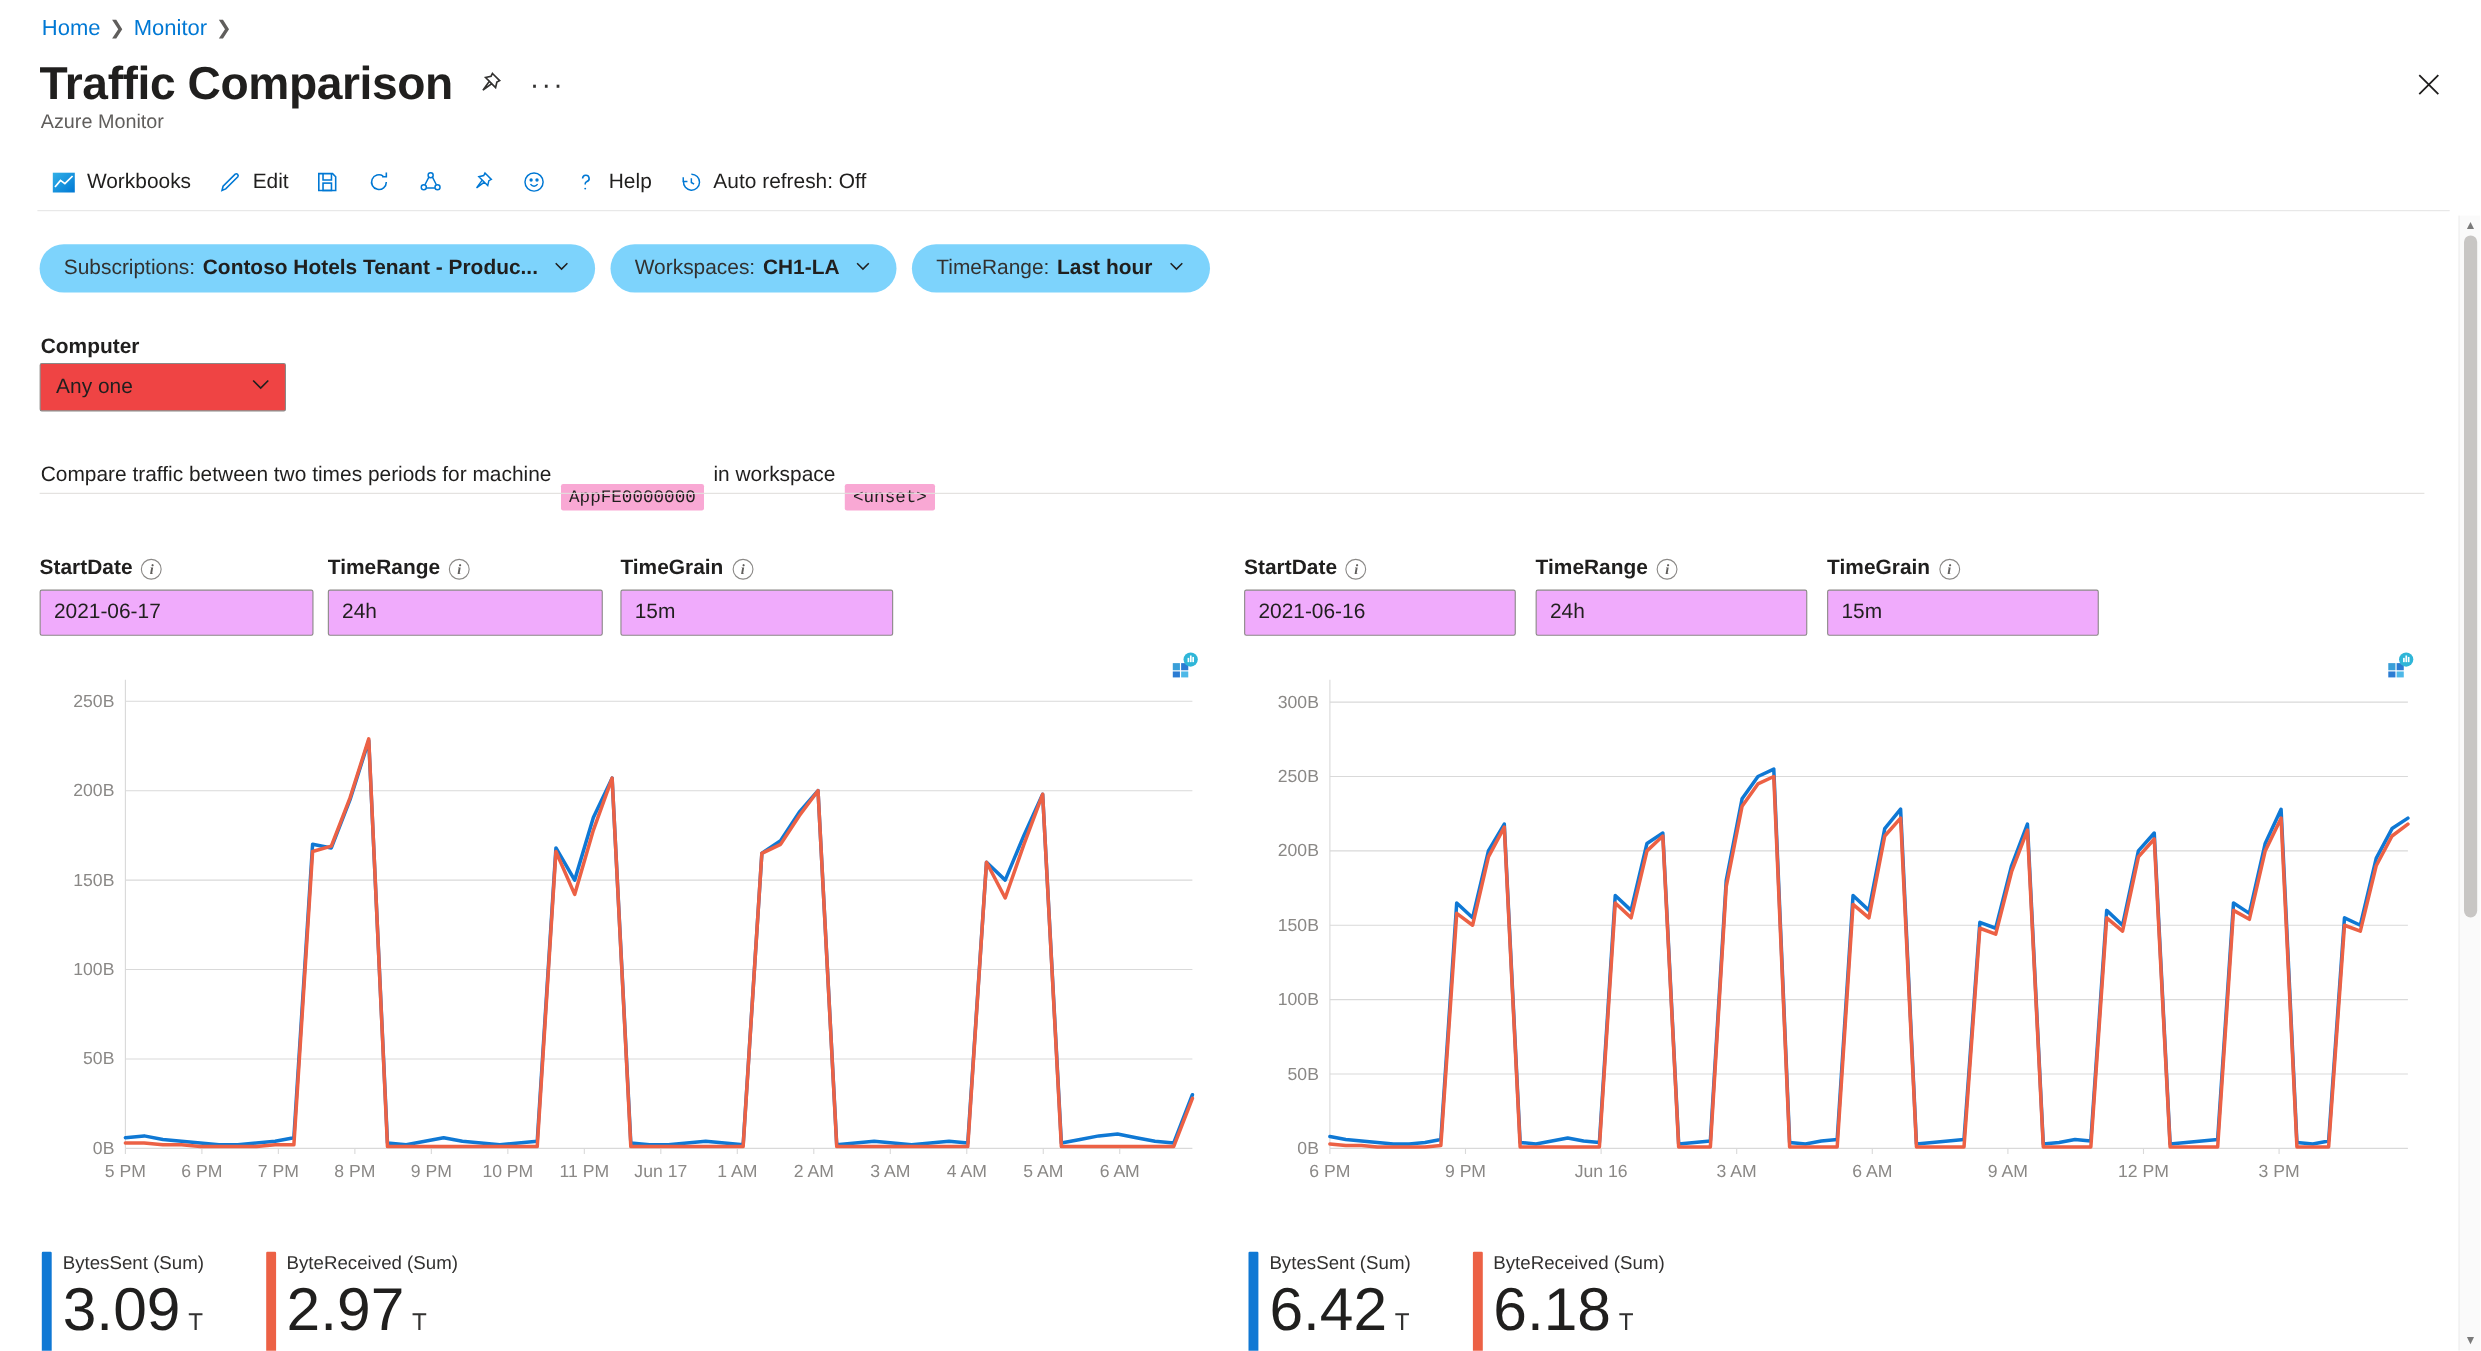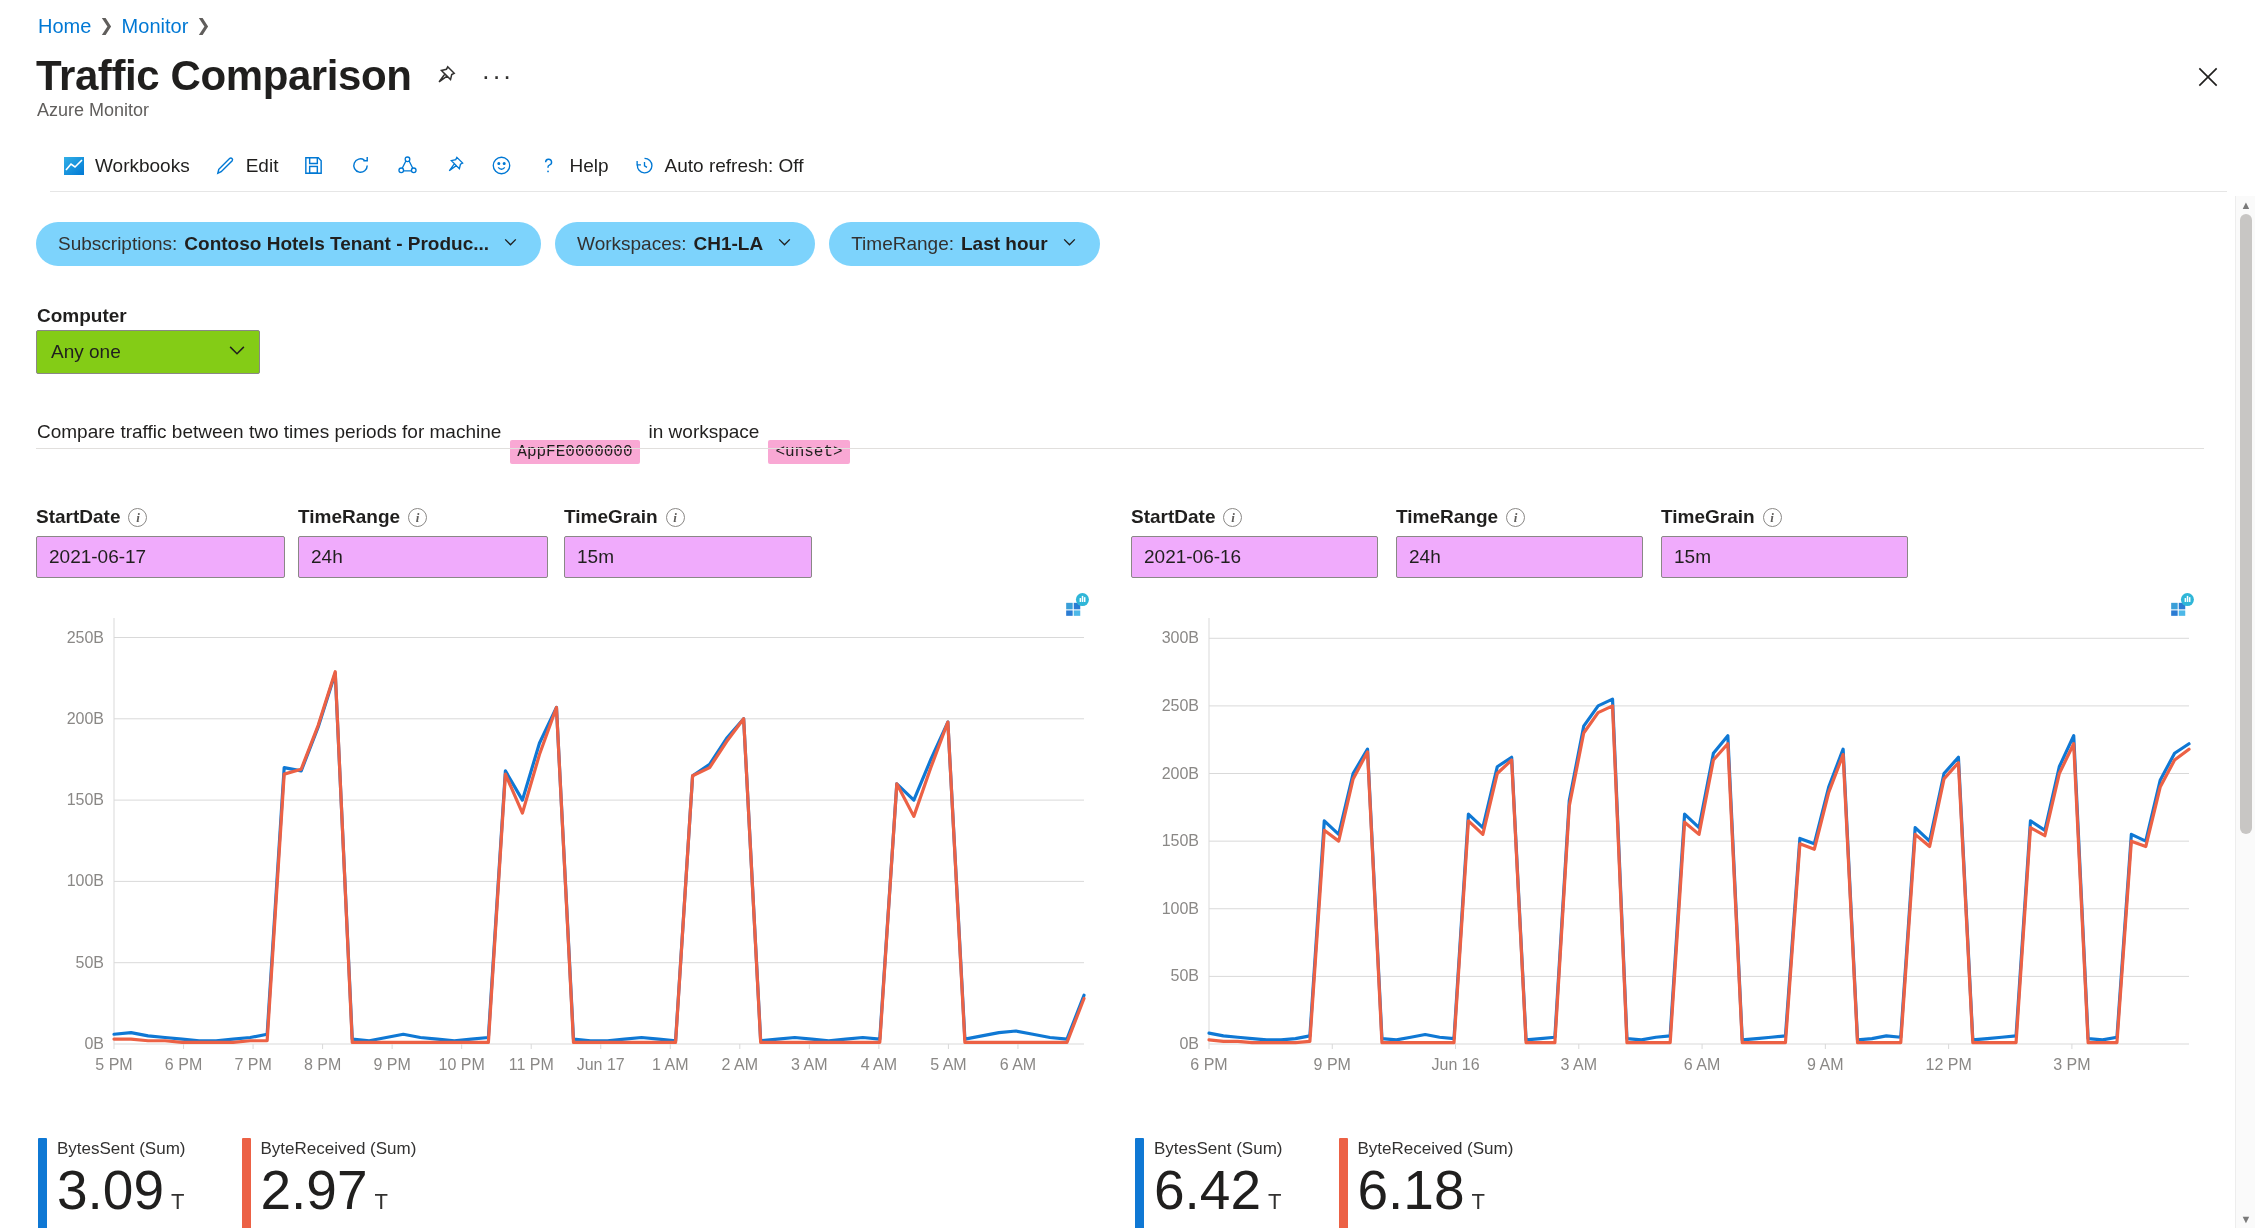--- a/index.html
+++ b/index.html
@@ -42,21 +42,21 @@
   }
   .close-x {
     position:absolute; right:30px; top:60px;
     width:34px; height:34px; cursor:pointer;
     display:flex; align-items:center; justify-content:center;
     color:#201f1e;
   }
 
   
   .commandbar {
-    position:absolute; left:50px; top:140px; right:28px; height:52px;
+    position:absolute; left:34px; top:140px; right:28px; height:52px;
     display:flex; align-items:center; gap:0px;
     border-bottom:1px solid #e6e6e6;
   }
   .cmd {
     display:flex; align-items:center; gap:9px;
     padding:4px 12px; height:42px; cursor:pointer;
     font-size:19px; color:#201f1e; white-space:nowrap;
   }
   .cmd .glyph { display:flex; align-items:center; color:#0078d4; }
 
@@ -77,21 +77,21 @@
   .chev { display:inline-block; margin-left:6px; color:#201f1e; }
 
   
   .param-label {
     position:absolute; font-size:19px; font-weight:700; color:#201f1e;
   }
   #computer-label { left:37px; top:305px; }
   .select-box {
     position:absolute; left:36px; top:330px;
     width:224px; height:44px;
-    border:1px solid #8a8886; border-radius:2px; background:#84cc16;
+    border:1px solid #8a8886; border-radius:2px; background:#ef4444;
     display:flex; align-items:center; justify-content:space-between;
     padding:0 12px 0 14px; font-size:19px; color:#201f1e; cursor:pointer;
   }
 
   .desc-line {
     position:absolute; left:37px; top:400px;
     font-size:19px; color:#201f1e;
     display:flex; align-items:center; gap:9px; white-space:nowrap;
   }
   .code-chip {

